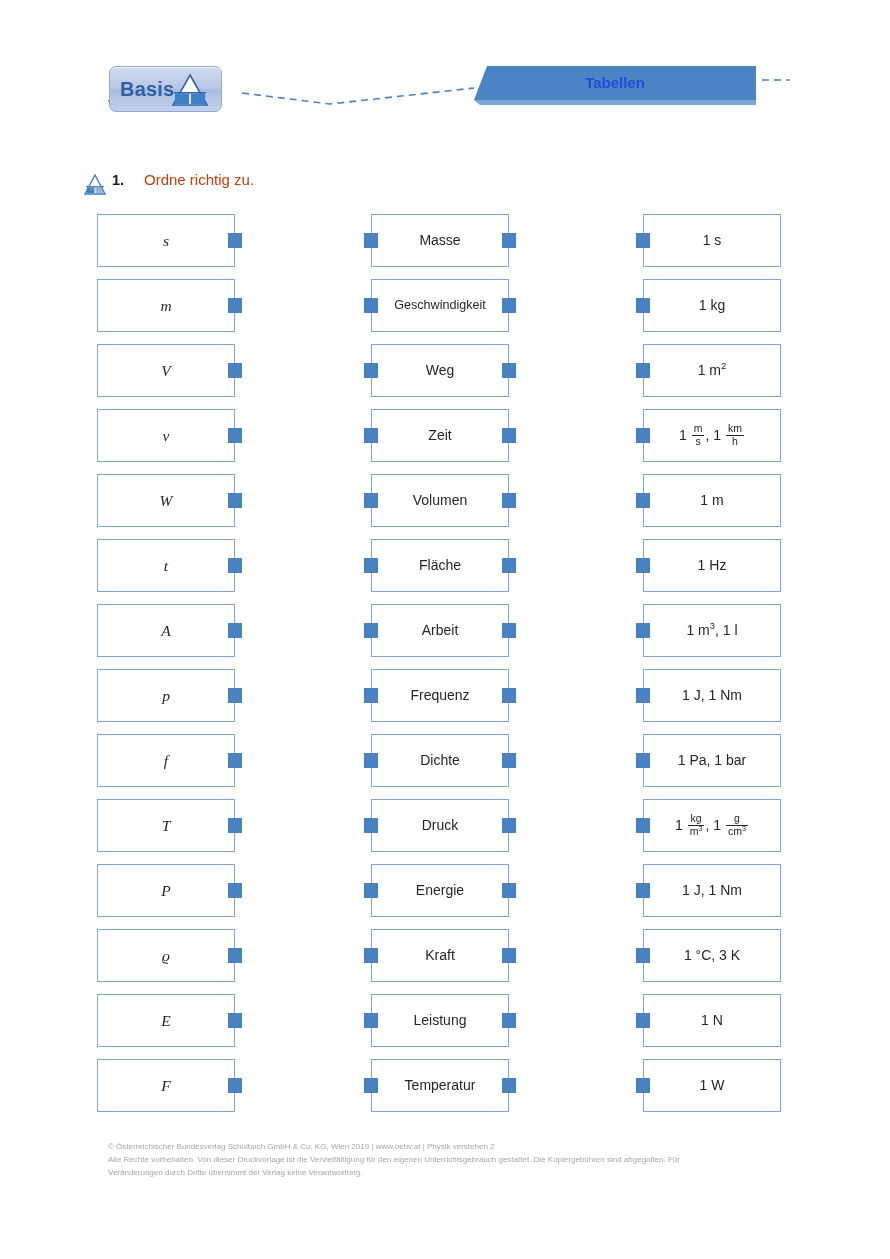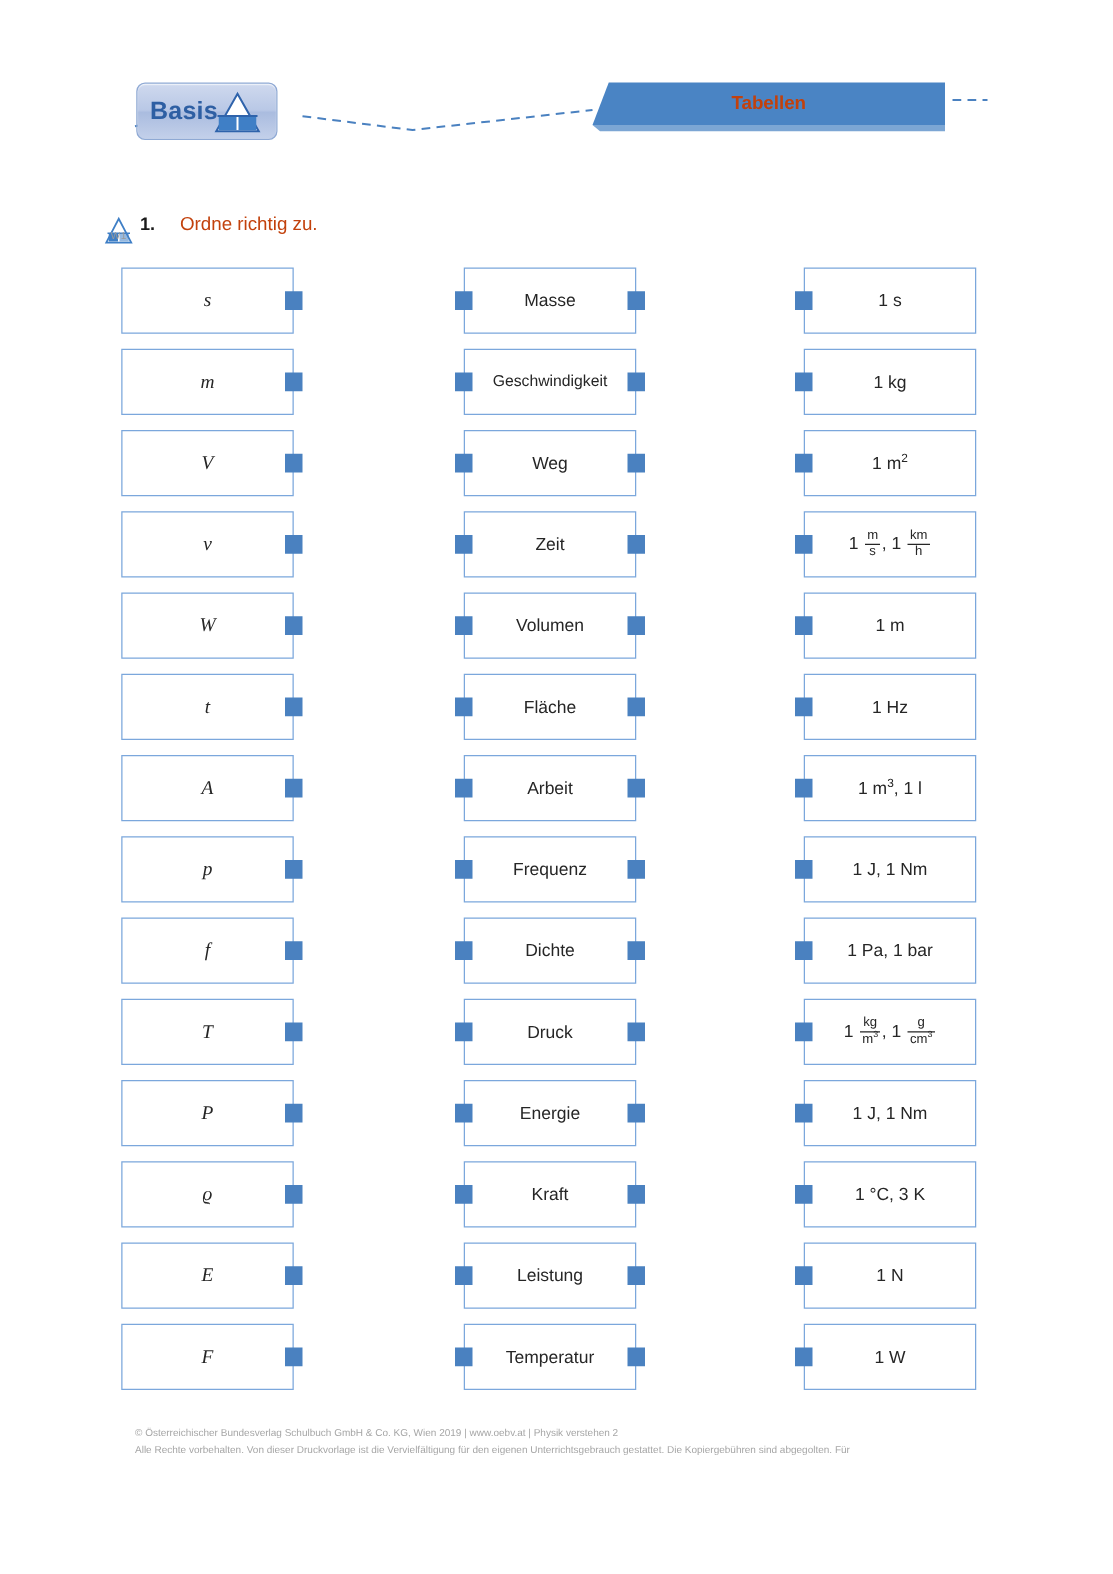--- a/index.html
+++ b/index.html
@@ -56,21 +56,21 @@
     top: 5px;
   }
   .tabellen-label {
     position: absolute;
     left: 474px;
     top: 66px;
     width: 282px;
     height: 34px;
     line-height: 34px;
     text-align: center;
-    color: #c2410c;
+    color: #1d4ed8;
     font-size: 15px;
     font-weight: 700;
   }
 
   
   .task {
     position: absolute;
     left: 82px;
     top: 168px;
     width: 700px;
@@ -420,13 +420,14 @@
       <div class="cell">
         <span class="txt">1 W</span>
         <span class="nub nub-l"></span>
       </div>
     </div>
 </div>
 
 <div class="footer">
   <div>© Österreichischer Bundesverlag Schulbuch GmbH &amp; Co. KG, Wien 2019 | www.oebv.at | Physik verstehen 2</div>
   <div>Alle Rechte vorbehalten. Von dieser Druckvorlage ist die Vervielfältigung für den eigenen Unterrichtsgebrauch gestattet. Die Kopiergebühren sind abgegolten. Für</div>
+  <div>Veränderungen durch Dritte übernimmt der Verlag keine Verantwortung.</div>
 </div>
 
 </body></html>

